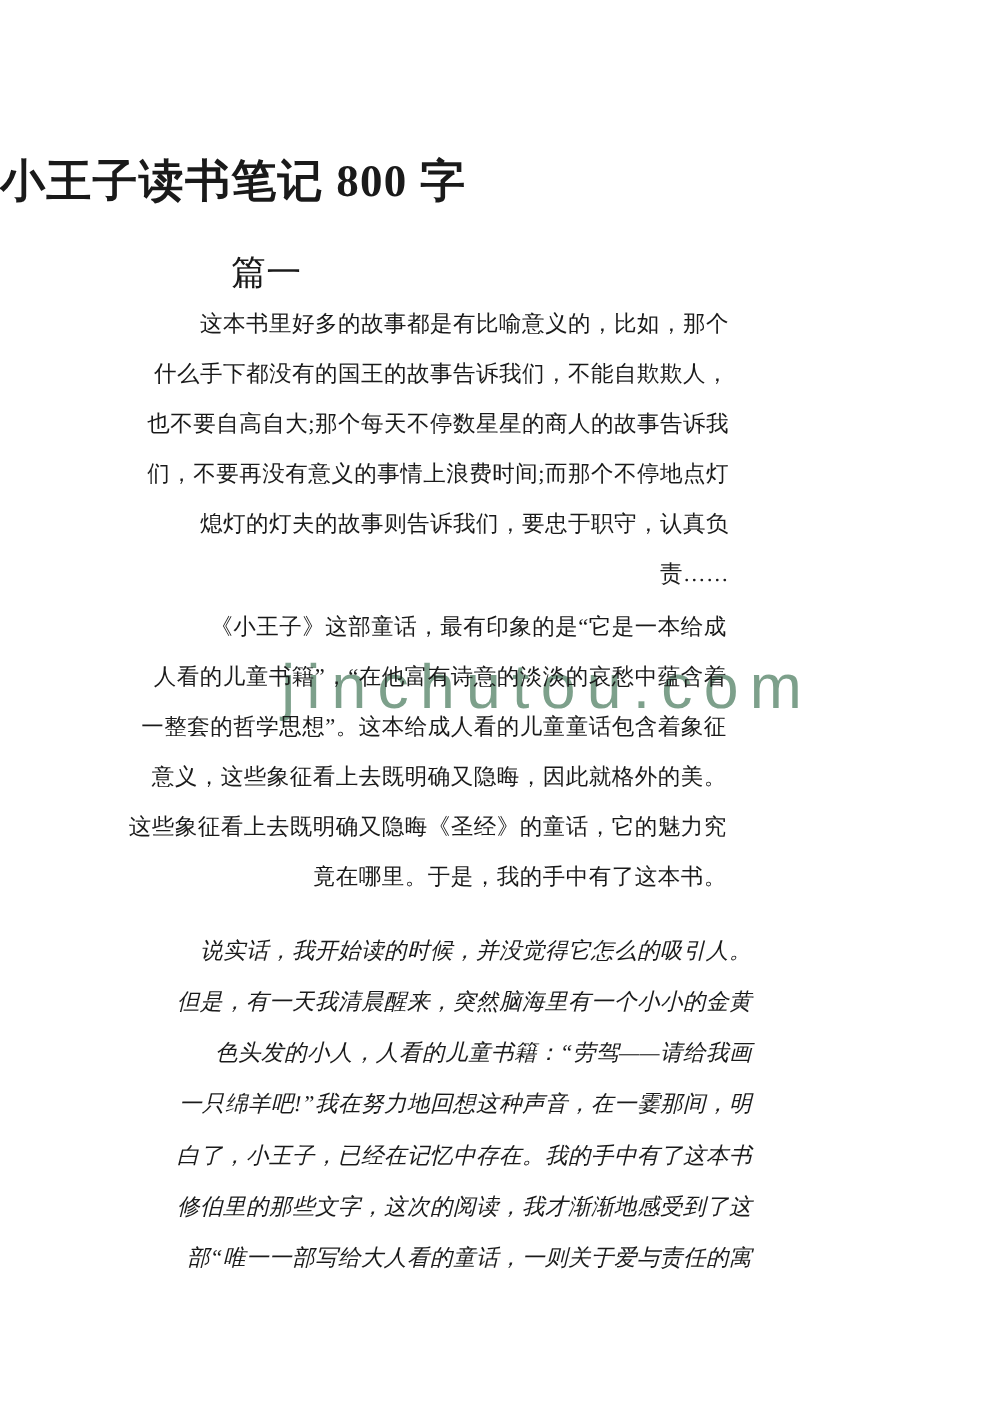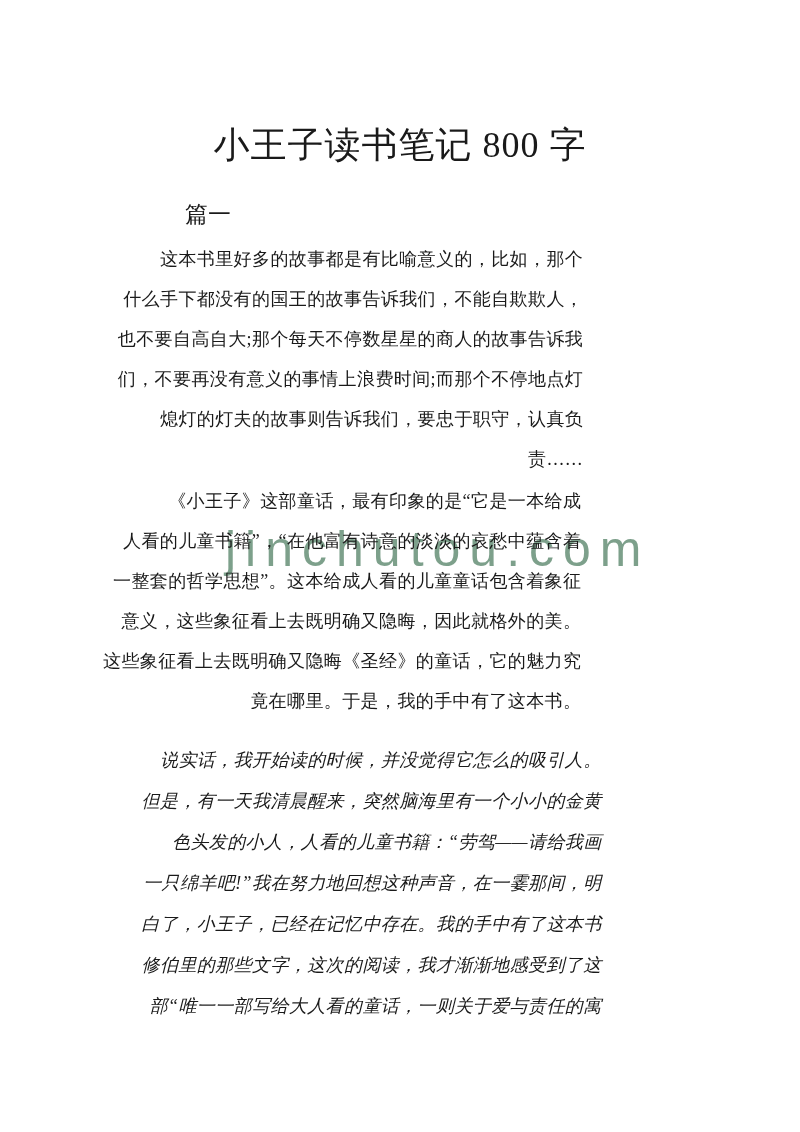--- a/index.html
+++ b/index.html
@@ -26,31 +26,31 @@
     color: #14532d;
     opacity: 0.55;
     user-select: none;
     white-space: nowrap;
   }
   .doc-title {
     position: absolute;
     top: 97px;
     left: 0;
     width: 100%;
-    text-align: center;
+    text-align: left;
     font-size: 36px;
-    font-weight: normal;
+    font-weight: bold;
     letter-spacing: 1px;
     white-space: nowrap;
   }
   .section-label {
     position: absolute;
     left: 185px;
     top: 199px;
-    font-size: 23px;
+    font-size: 28px;
   }
   .para {
     position: absolute;
     left: 103px;
     font-size: 18px;
     line-height: 40px;
     letter-spacing: 0.4px;
     white-space: nowrap;
     text-align: right;
   }

